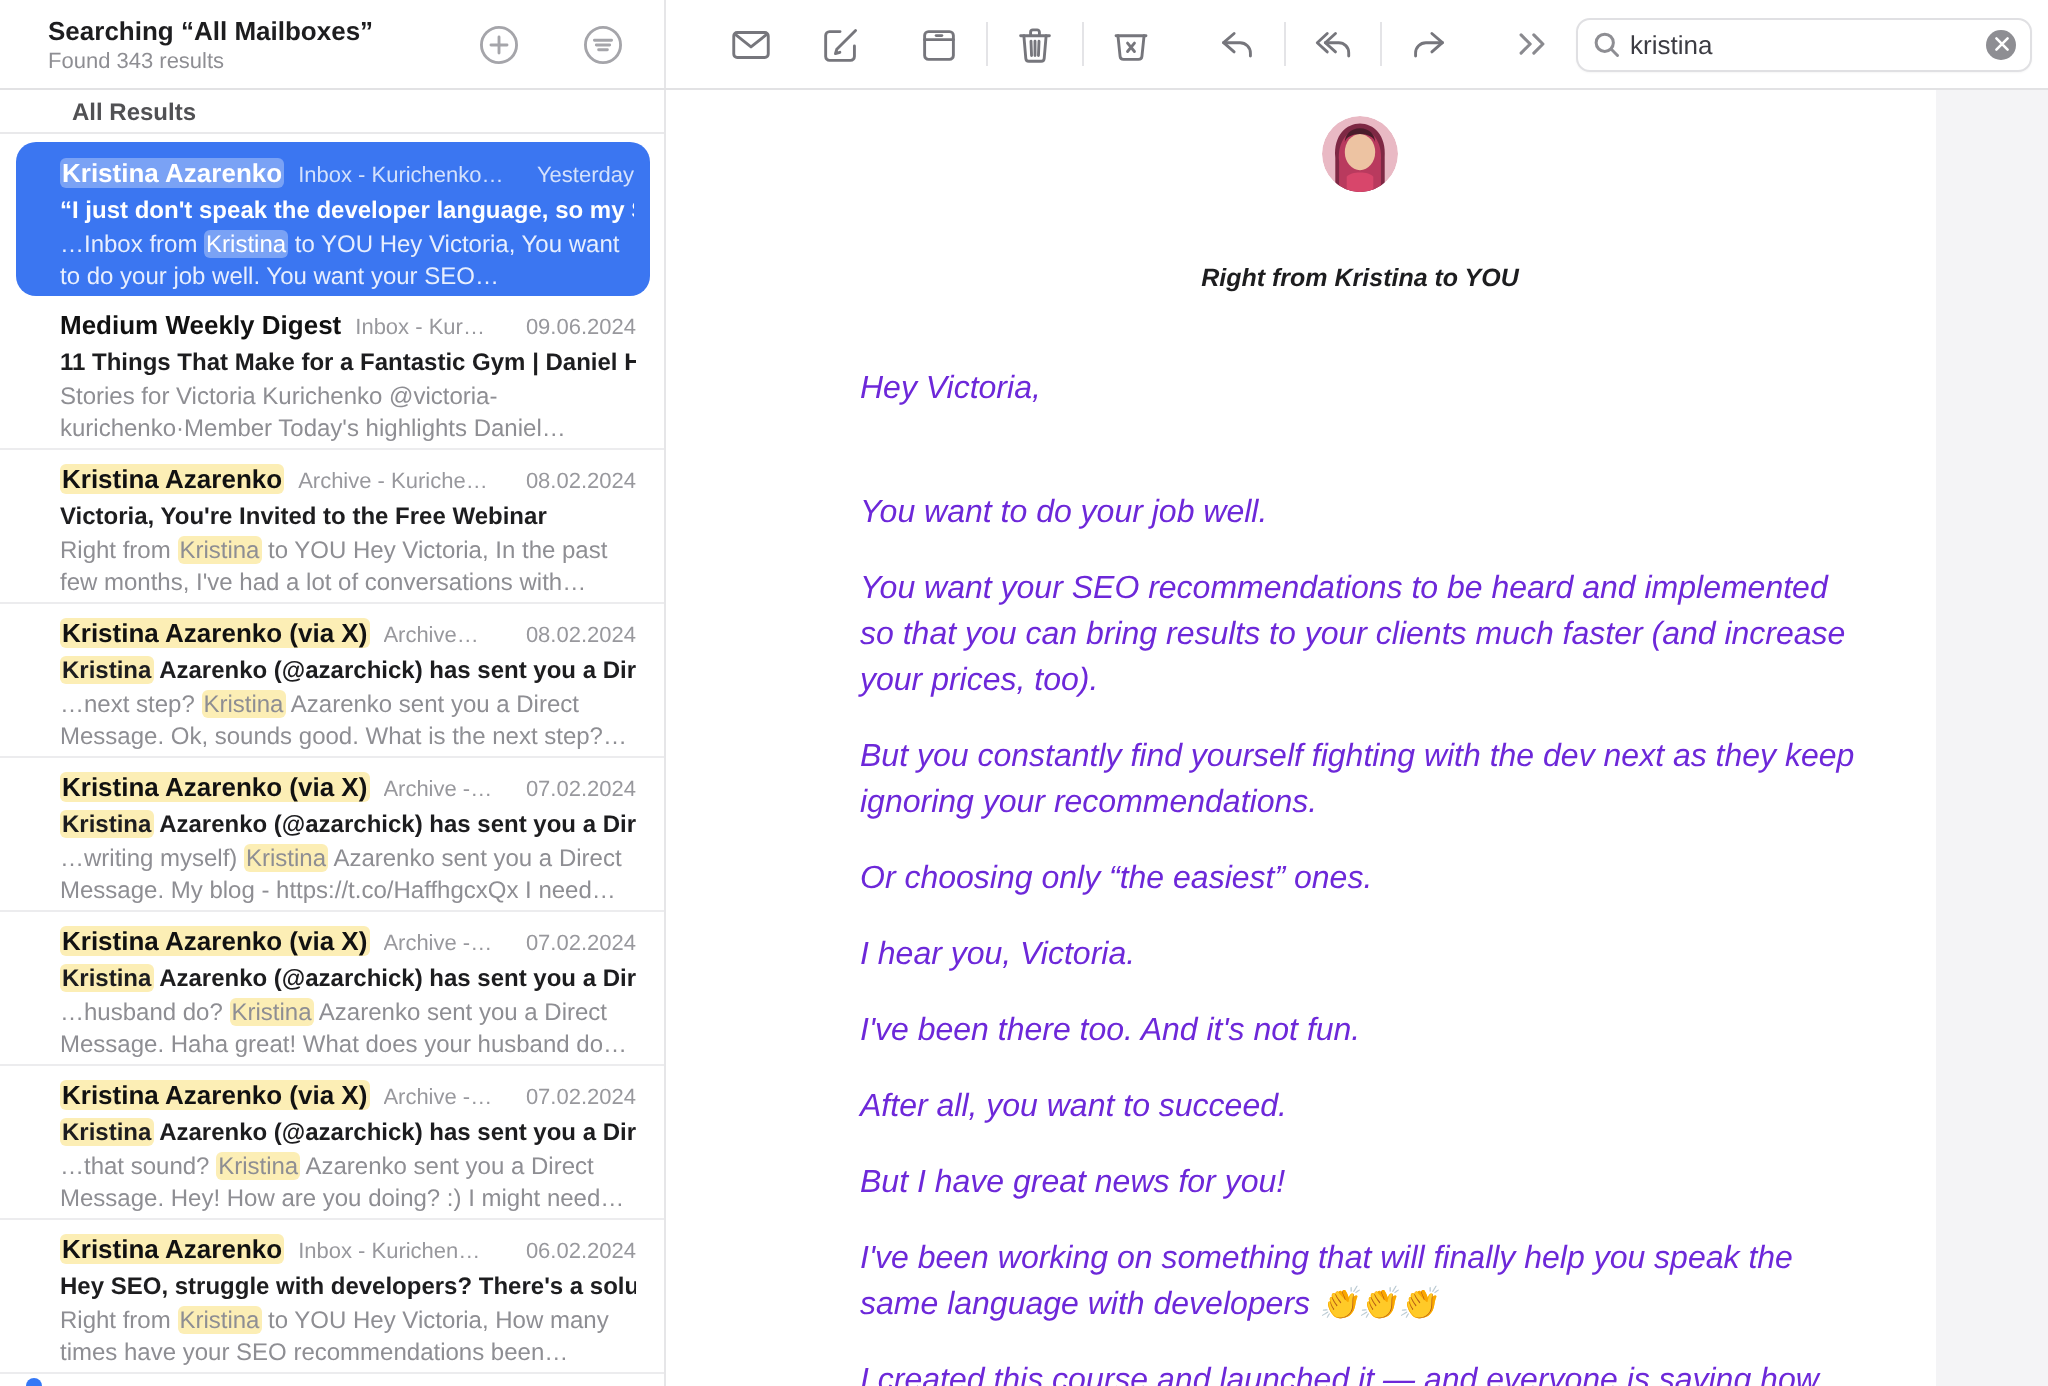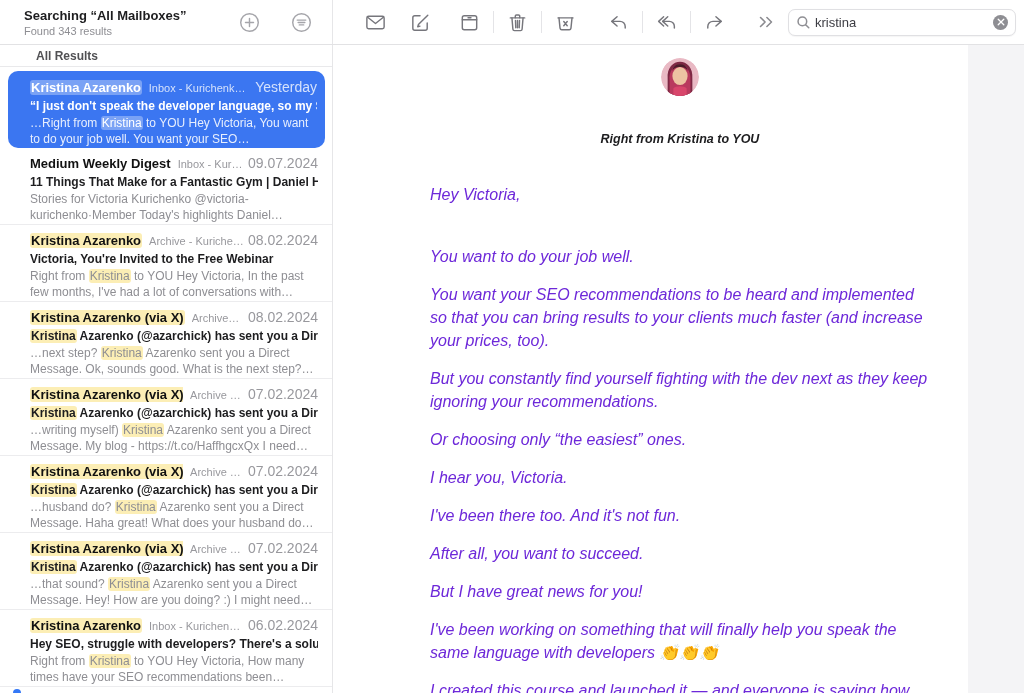--- a/index.html
+++ b/index.html
@@ -48,21 +48,21 @@
   .row { position:relative; height:77px; cursor:default; }
   .row .dot { position:absolute; left:13px; top:11px; width:8px; height:8px; border-radius:50%;
               background:#3478f6; visibility:hidden; }
   .row-inner { position:absolute; left:0; right:0; top:0; bottom:0; padding:7px 14px 16px 30px; }
   .row:not(.selected):not(.partial) .row-inner { border-bottom:1px solid #ececee; left:0; }
   .row:not(.selected):not(.partial) { }
   .l1 { display:flex; align-items:baseline; white-space:nowrap; }
   .sender { font-size:13px; font-weight:bold; color:#111; flex:0 1 auto; overflow:hidden; }
   .mailbox { font-size:11px; color:#98989d; margin-left:7px; flex:1 1 auto; overflow:hidden;
              text-overflow:ellipsis; }
-  .date { font-size:14px; color:#98989d; margin-left:4px; flex:0 0 auto; }
+  .date { font-size:11px; color:#98989d; margin-left:4px; flex:0 0 auto; }
   .subj { font-size:12px; font-weight:bold; color:#1d1d1f; margin-top:4px; white-space:nowrap;
           overflow:hidden; }
   .prev { font-size:12px; color:#8e8e93; line-height:15.5px; margin-top:3px; overflow:hidden;
           display:-webkit-box; -webkit-line-clamp:2; -webkit-box-orient:vertical; }
   .hl { background:#fceeb5; border-radius:3px; padding:0 1px; }
 
   .row.selected { margin:0 7px 0 8px; height:77px; background:#3b76f1; border-radius:10px; }
   .row.selected .row-inner { padding:8px 8px 0 22px; }
   .row.selected .sender, .row.selected .subj { color:#fff; }
   .row.selected .mailbox, .row.selected .date { color:rgba(255,255,255,.78); }
@@ -208,30 +208,30 @@
     <div class="list">
         <div class="row selected">
 
     <div class="row-inner">
       <div class="l1">
         <span class="sender"><span class="hl">Kristina Azarenko</span></span>
         <span class="mailbox">Inbox - Kurichenko…</span>
         <span class="date">Yesterday</span>
       </div>
       <div class="subj"><span>“I just don't speak the developer language, so my SE…</span></div>
-      <div class="prev"><span>…Right from </span><span class="hl">Kristina</span><span> to YOU Hey Victoria, You want to do your job well. You want your SEO recommendation…</span></div>
+      <div class="prev"><span>…Inbox from </span><span class="hl">Kristina</span><span> to YOU Hey Victoria, You want to do your job well. You want your SEO recommendation…</span></div>
     </div>
   </div>
         <div class="row">
 
     <div class="row-inner">
       <div class="l1">
         <span class="sender"><span>Medium Weekly Digest</span></span>
         <span class="mailbox">Inbox - Kur…</span>
-        <span class="date">09.07.2024</span>
+        <span class="date">09.06.2024</span>
       </div>
       <div class="subj"><span>11 Things That Make for a Fantastic Gym | Daniel Ho…</span></div>
       <div class="prev"><span>Stories for Victoria Kurichenko @victoria-kurichenko·Member Today's highlights Daniel Hopper…</span></div>
     </div>
   </div>
         <div class="row">
 
     <div class="row-inner">
       <div class="l1">
         <span class="sender"><span class="hl">Kristina Azarenko</span></span>

